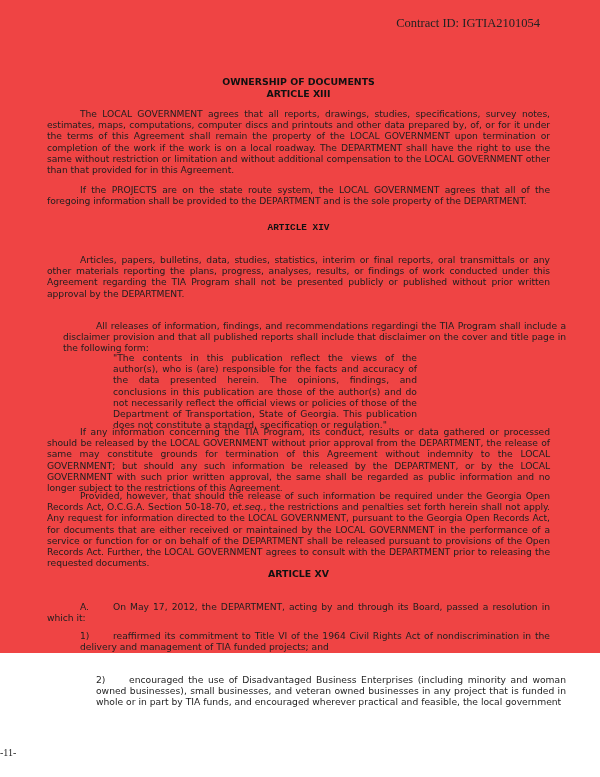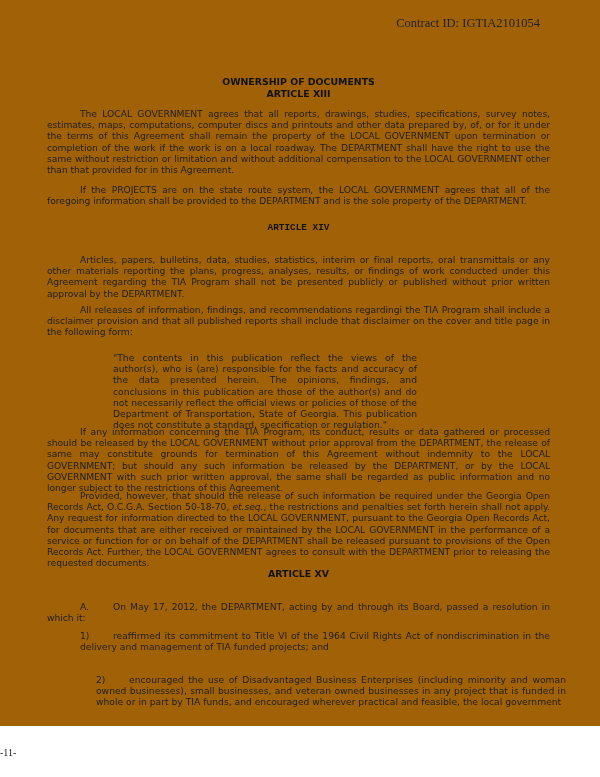--- a/index.html
+++ b/index.html
@@ -1,17 +1,17 @@
 <!DOCTYPE html>
 <html><head>
 <meta charset="utf-8">
 <style>
   html, body { margin: 0; padding: 0; background: #ffffff; }
   body { width: 600px; height: 777px; position: relative; overflow: hidden; color: #1a1a1a; }
-  .page { position: absolute; left: 0; top: 0; width: 600px; height: 726px; background: #a16207; }
+  .page { position: absolute; left: 0; top: 0; width: 600px; height: 653px; background: #ef4444; }
   .contract-id {
     position: absolute; top: 16px; right: 60px;
     font-family: "Liberation Serif", serif; font-size: 12.5px; color: #222;
   }
   .body-text {
     position: absolute; left: 47px; width: 503px;
     font-family: "DejaVu Sans", sans-serif; font-size: 9.2px; line-height: 11.2px;
     text-align: justify; color: #1e1e1e; letter-spacing: -0.05px;
   }
   .heading {
@@ -49,21 +49,21 @@
   </div>
 
   <p class="body-text indent" style="top:108px; margin:0;">The LOCAL GOVERNMENT agrees that all reports, drawings, studies, specifications, survey notes, estimates, maps, computations, computer discs and printouts and other data prepared by, of, or for it under the terms of this Agreement shall remain the property of the LOCAL GOVERNMENT upon termination or completion of the work if the work is on a local roadway.  The DEPARTMENT shall have the right to use the same without restriction or limitation and without additional compensation to the LOCAL GOVERNMENT other than that provided for in this Agreement.</p>
   <p class="body-text indent" style="top:184px; margin:0;">If the PROJECTS are on the state route system, the LOCAL GOVERNMENT agrees that all of the foregoing information shall be provided to the DEPARTMENT and is the sole property of the DEPARTMENT.</p>
 
   <div class="heading" style="top:222px;font-family:Liberation Mono, monospace;">
     <div>ARTICLE XIV</div>
   </div>
 
   <p class="body-text indent" style="top:254px; margin:0;">Articles, papers, bulletins, data, studies, statistics, interim or final reports, oral  transmittals or any other materials reporting the plans, progress, analyses, results, or findings of work conducted under this Agreement regarding the TIA Program shall not be presented publicly or published without prior written approval by the DEPARTMENT.</p>
-  <p class="body-text indent" style="top:304px; margin:0;">All releases of information, findings, and recommendations regardingi the TIA Program shall include a disclaimer provision and that all published reports shall include that disclaimer on the cover and title page in the following form:</p>
+  <p class="body-text indent" style="top:304px; margin:16px;">All releases of information, findings, and recommendations regardingi the TIA Program shall include a disclaimer provision and that all published reports shall include that disclaimer on the cover and title page in the following form:</p>
 
   <p class="quote" style="top:352px; margin:0;">"The contents in this publication reflect the views of the author(s), who is (are) responsible for the facts and accuracy of the data presented herein. The opinions, findings, and conclusions in this publication are those of the author(s) and do not necessarily reflect the official views or policies of those of the Department of Transportation, State of Georgia.  This publication does not constitute a standard, specification or regulation."</p>
 
   <p class="body-text indent" style="top:426px; margin:0;">If any information concerning the TIA Program, its conduct, results or data gathered or processed should be released by the LOCAL GOVERNMENT without prior approval from the DEPARTMENT, the release of same may constitute grounds for termination of this Agreement without indemnity to the LOCAL GOVERNMENT; but should any such information be released by the DEPARTMENT, or by the LOCAL GOVERNMENT with such prior written approval, the same shall be regarded as public information and no longer subject to the restrictions of this Agreement.</p>
 
   <p class="body-text indent" style="top:490px; margin:0;"><span>Provided, however, that should the release of such information be required under the Georgia Open Records Act, O.C.G.A. Section 50-18-70, </span><em>et.seq.</em><span>, the restrictions and penalties set forth herein shall not apply.  Any request for information directed to the LOCAL GOVERNMENT, pursuant to the Georgia Open Records Act, for documents that are either received or maintained by the LOCAL GOVERNMENT in the performance of a service or function for or on behalf of the DEPARTMENT shall be released pursuant to provisions of the Open Records Act.  Further, the LOCAL GOVERNMENT agrees to consult with the DEPARTMENT prior to releasing the requested documents.</span></p>
 
   <div class="heading" style="top:568px;">
     <div>ARTICLE XV</div>
   </div>

